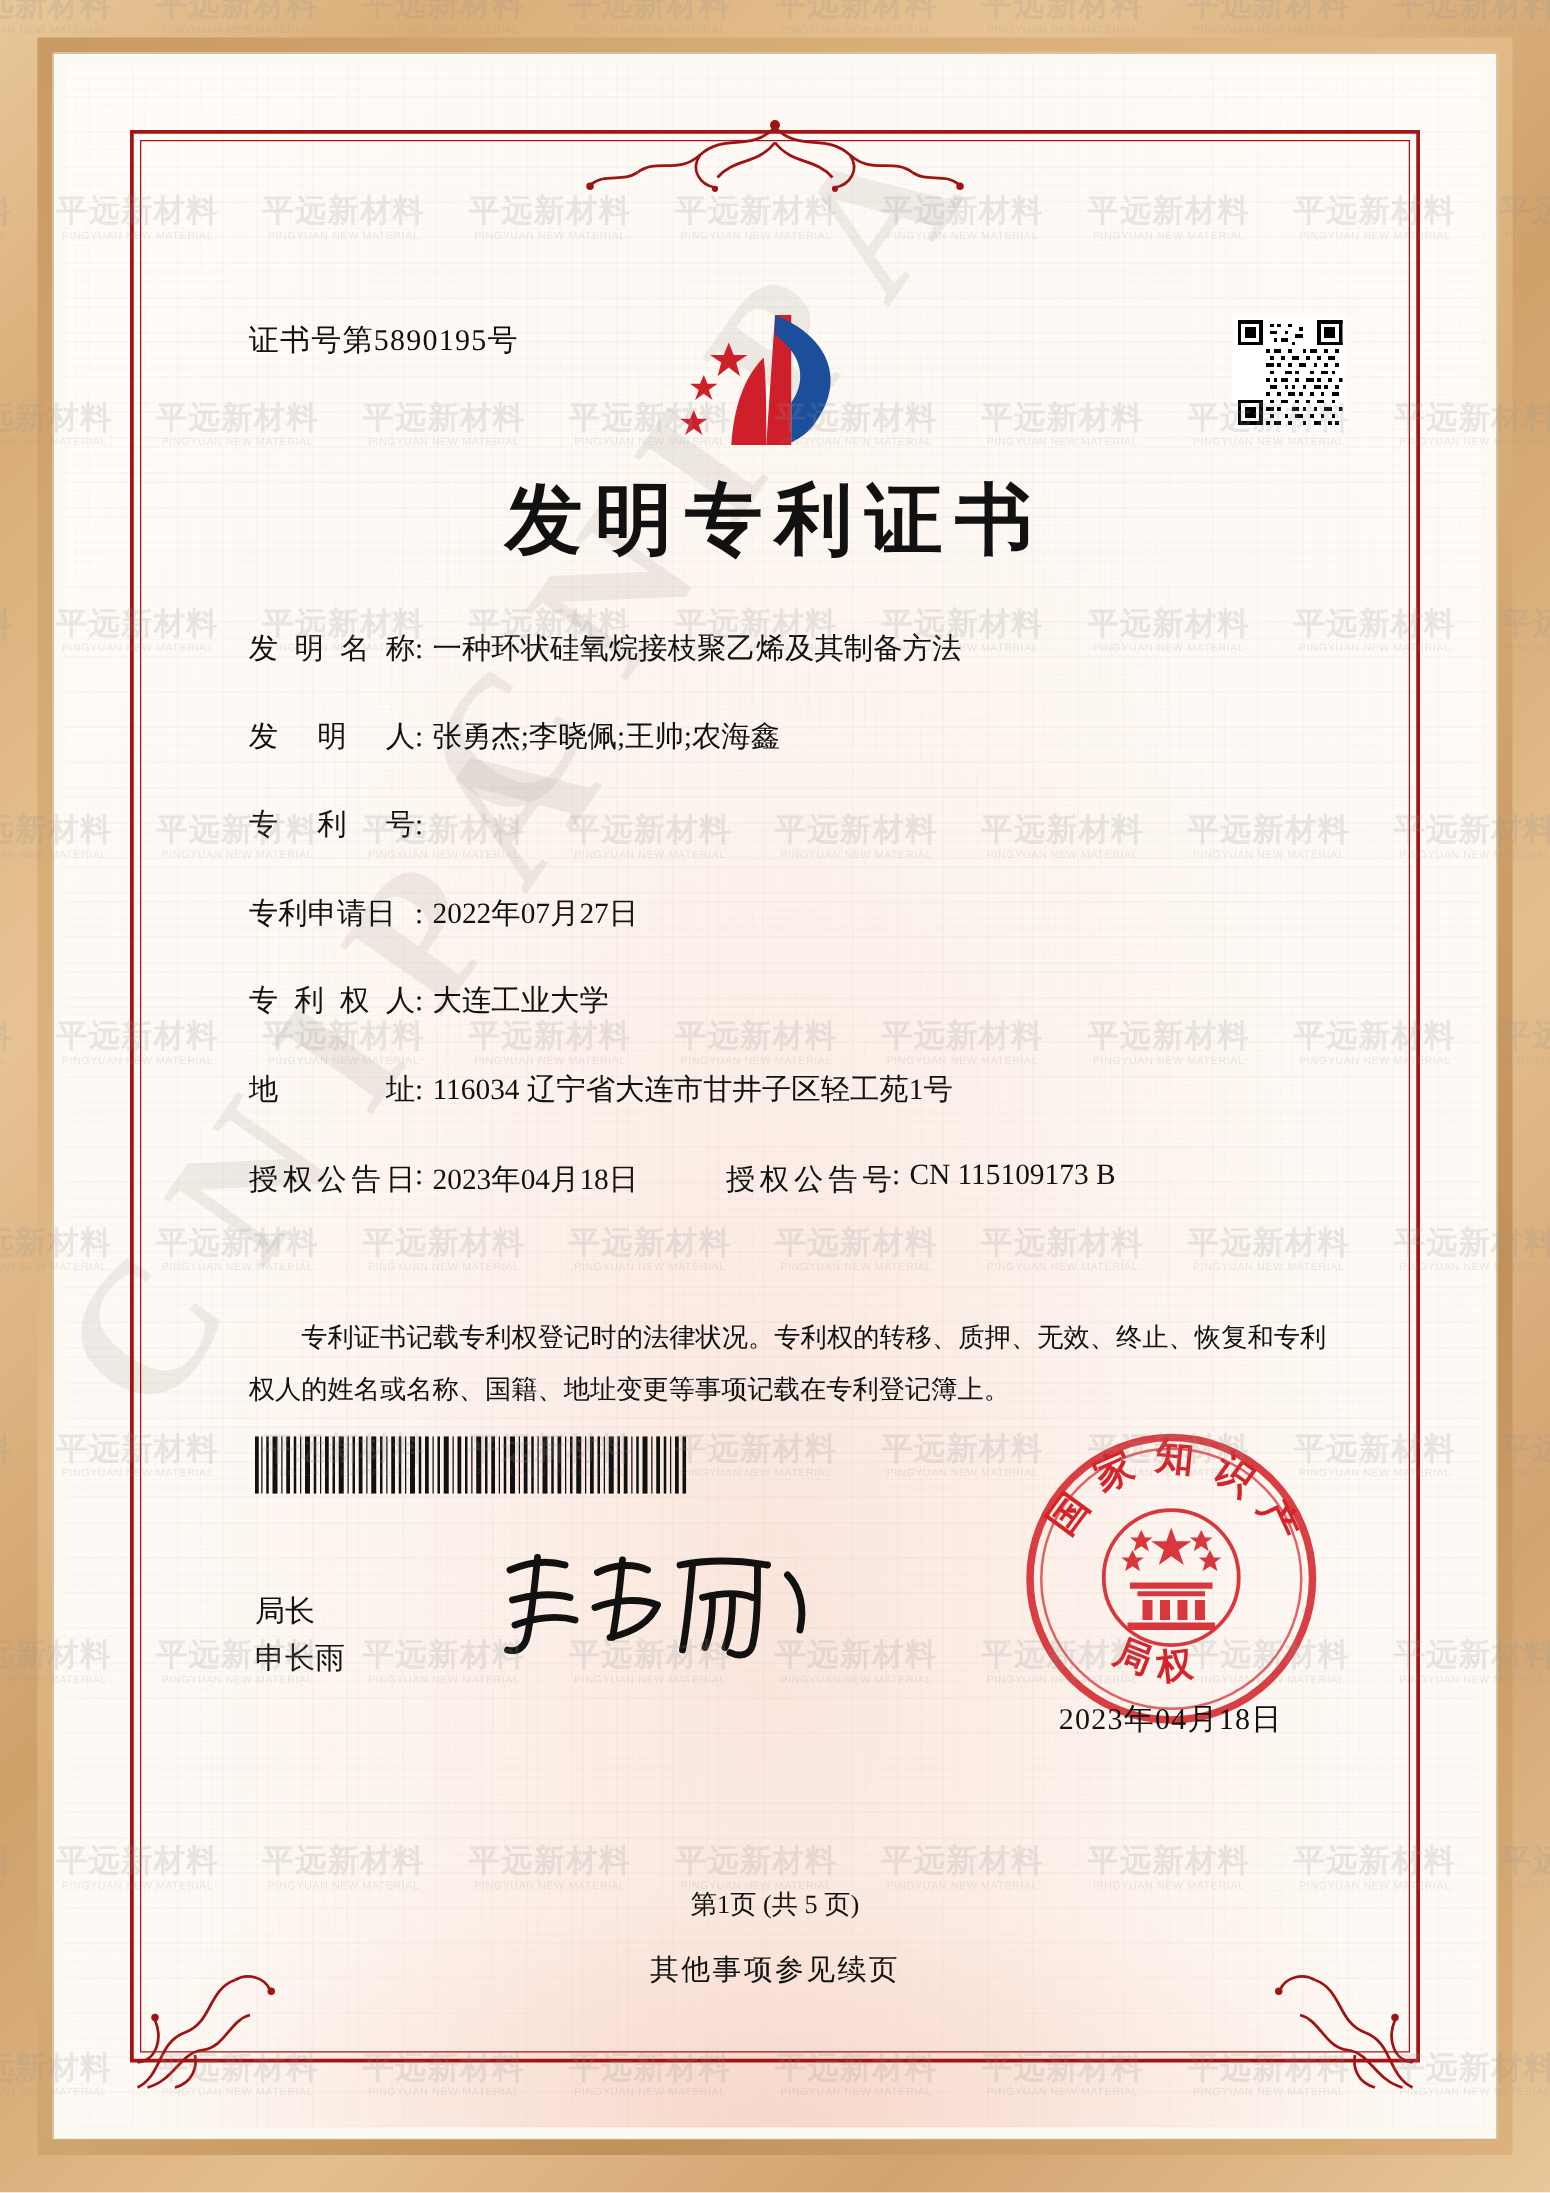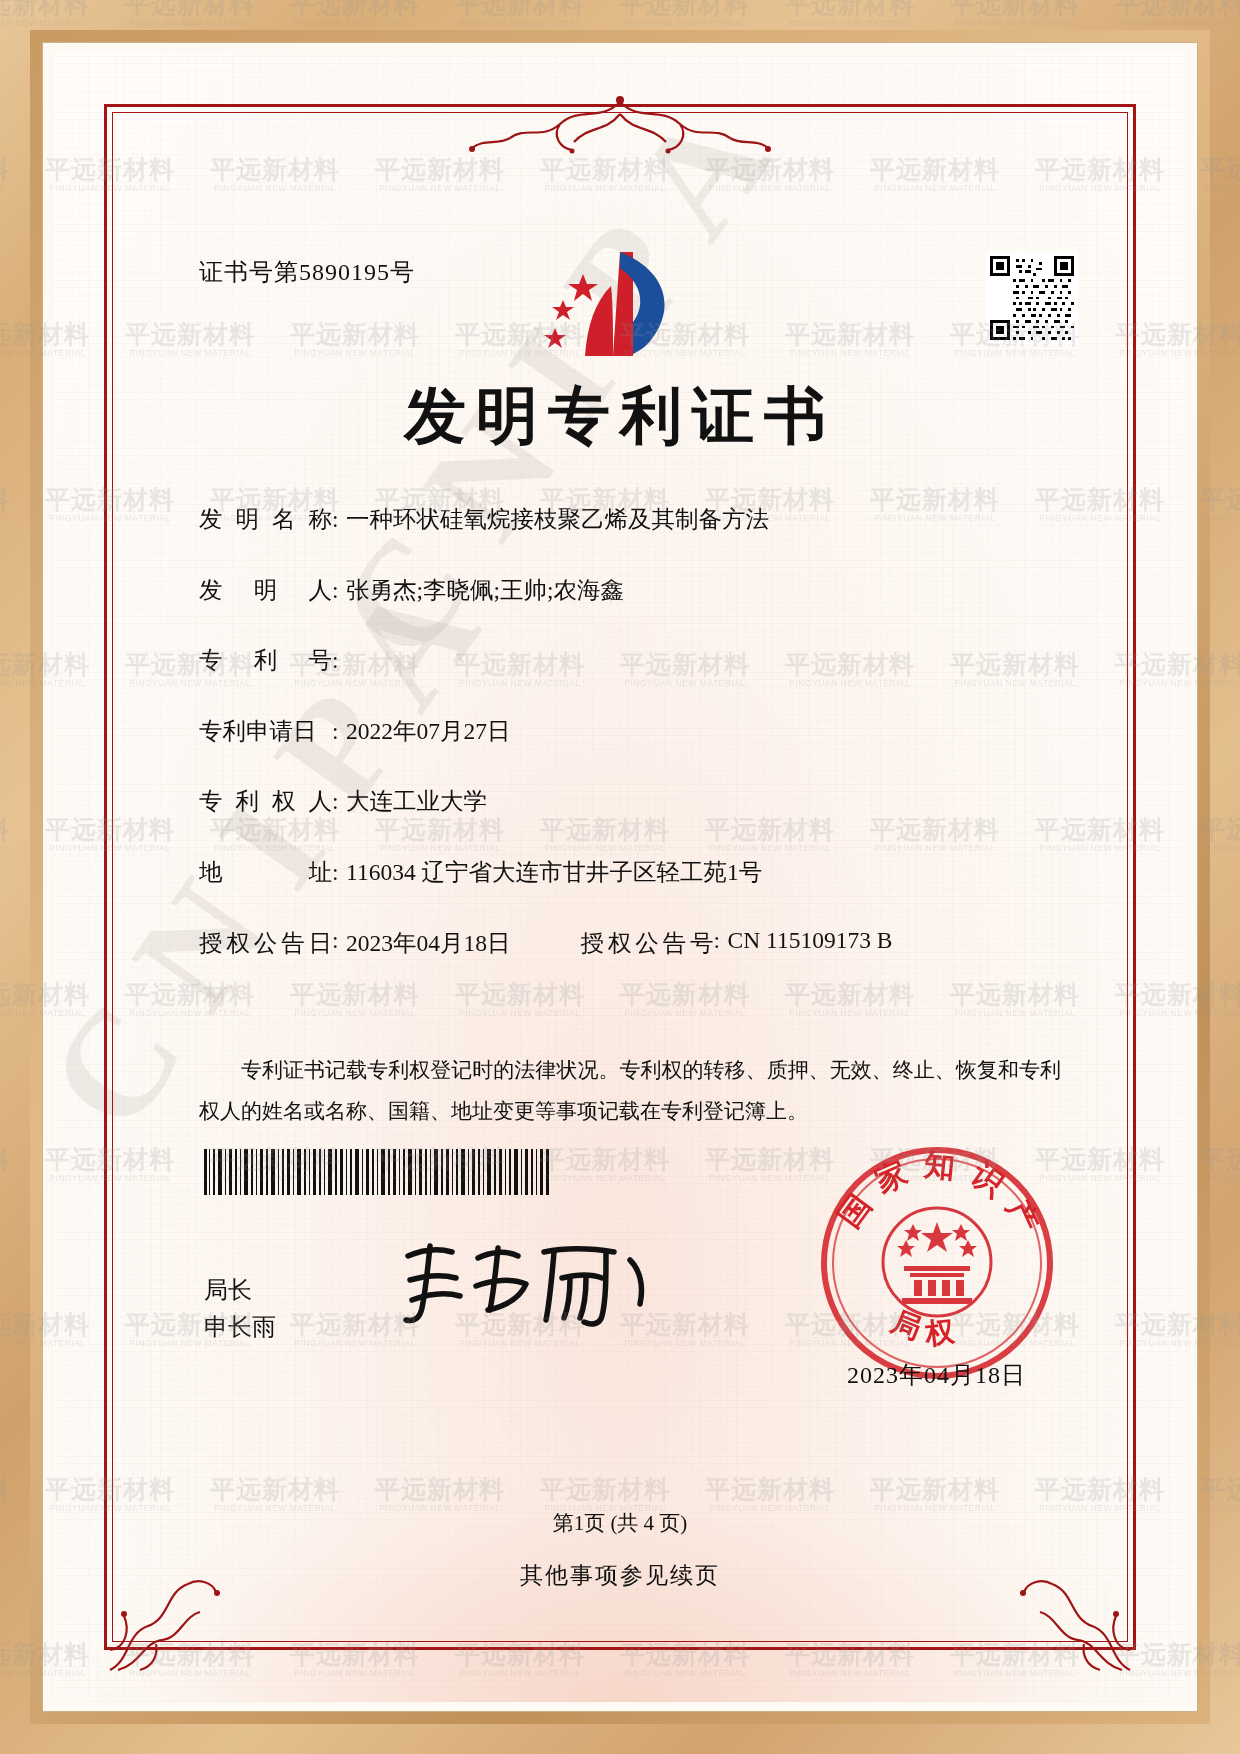--- a/index.html
+++ b/index.html
@@ -578,21 +578,21 @@
       <text font-family="'DejaVu Serif', serif" font-size="31" font-weight="700" fill="#d4242a" letter-spacing="14">
         <textPath href="#sealArcTop" startOffset="12%">国家知识产</textPath>
       </text>
       <text font-family="'DejaVu Serif', serif" font-size="29" font-weight="700" fill="#d4242a" letter-spacing="10">
         <textPath href="#sealArcBottom" startOffset="30%">局权</textPath>
       </text>
     </svg>
 
     <div class="seal-date">2023年04月18日</div>
 
-    <div class="page-no">第1页 (共 4 页)</div>
+    <div class="page-no">第1页 (共 5 页)</div>
   </div>
 
   <div class="footer-note">其他事项参见续页</div>
 </div>
 
 <div class="wm-layer" id="wm-tiles">
     <div class="wm" style="left: -40px; top: -10px;">
       <span class="big">平远新材料</span>
       <span class="small">PINGYUAN NEW MATERIAL</span>
     </div>

